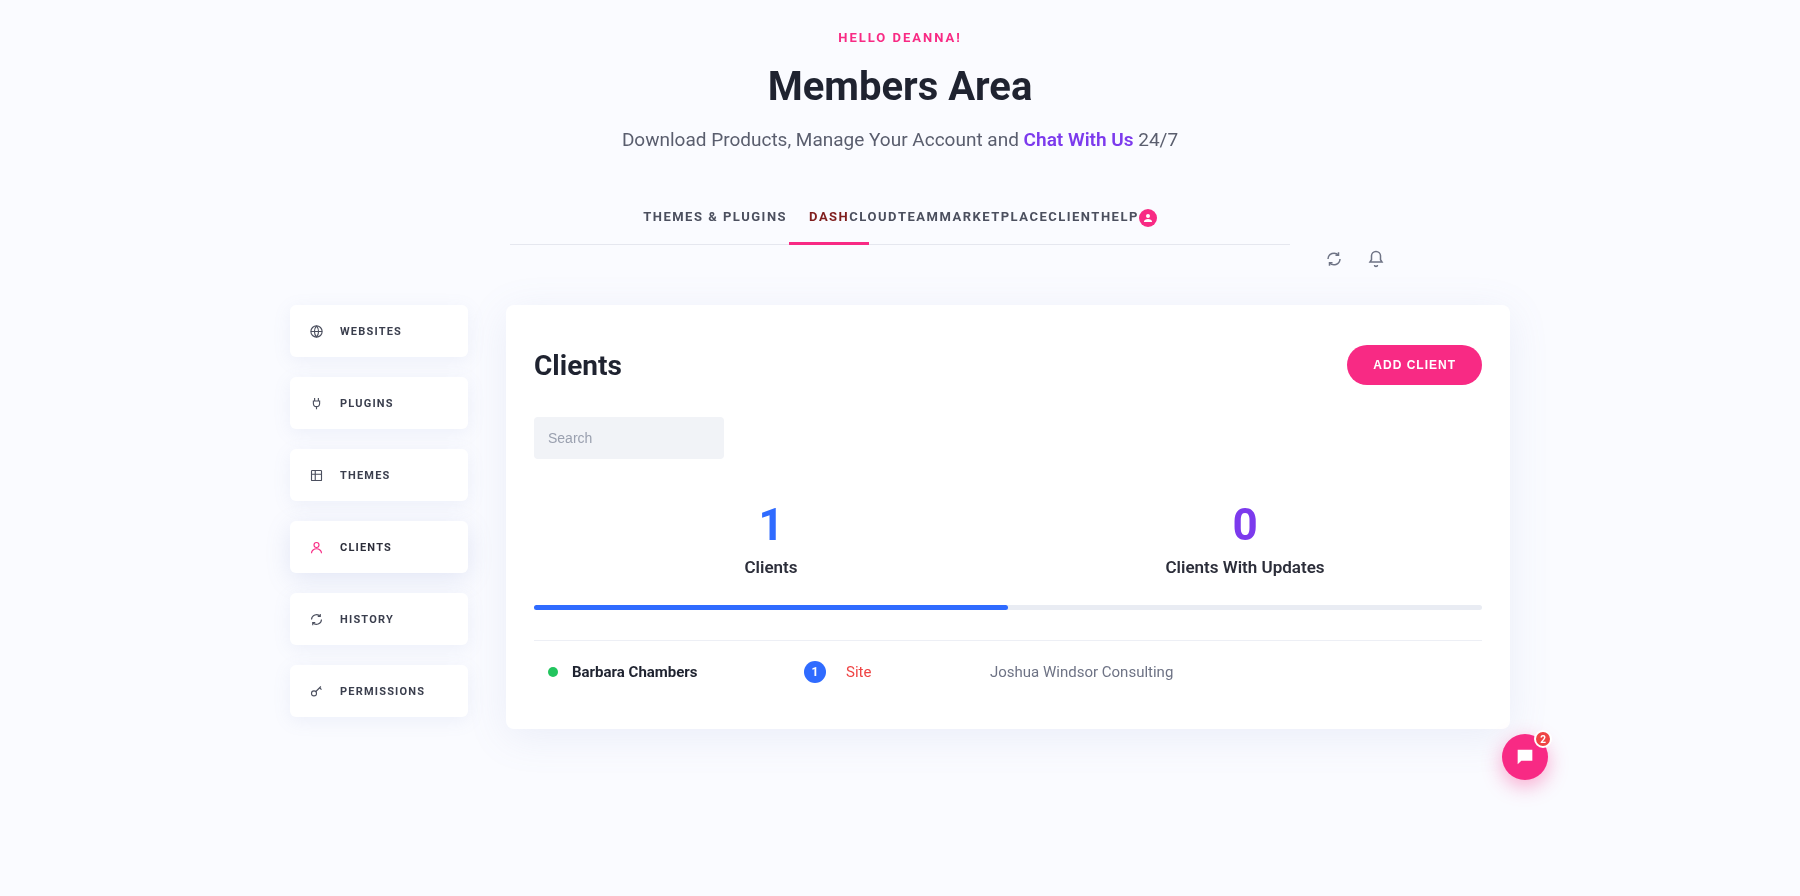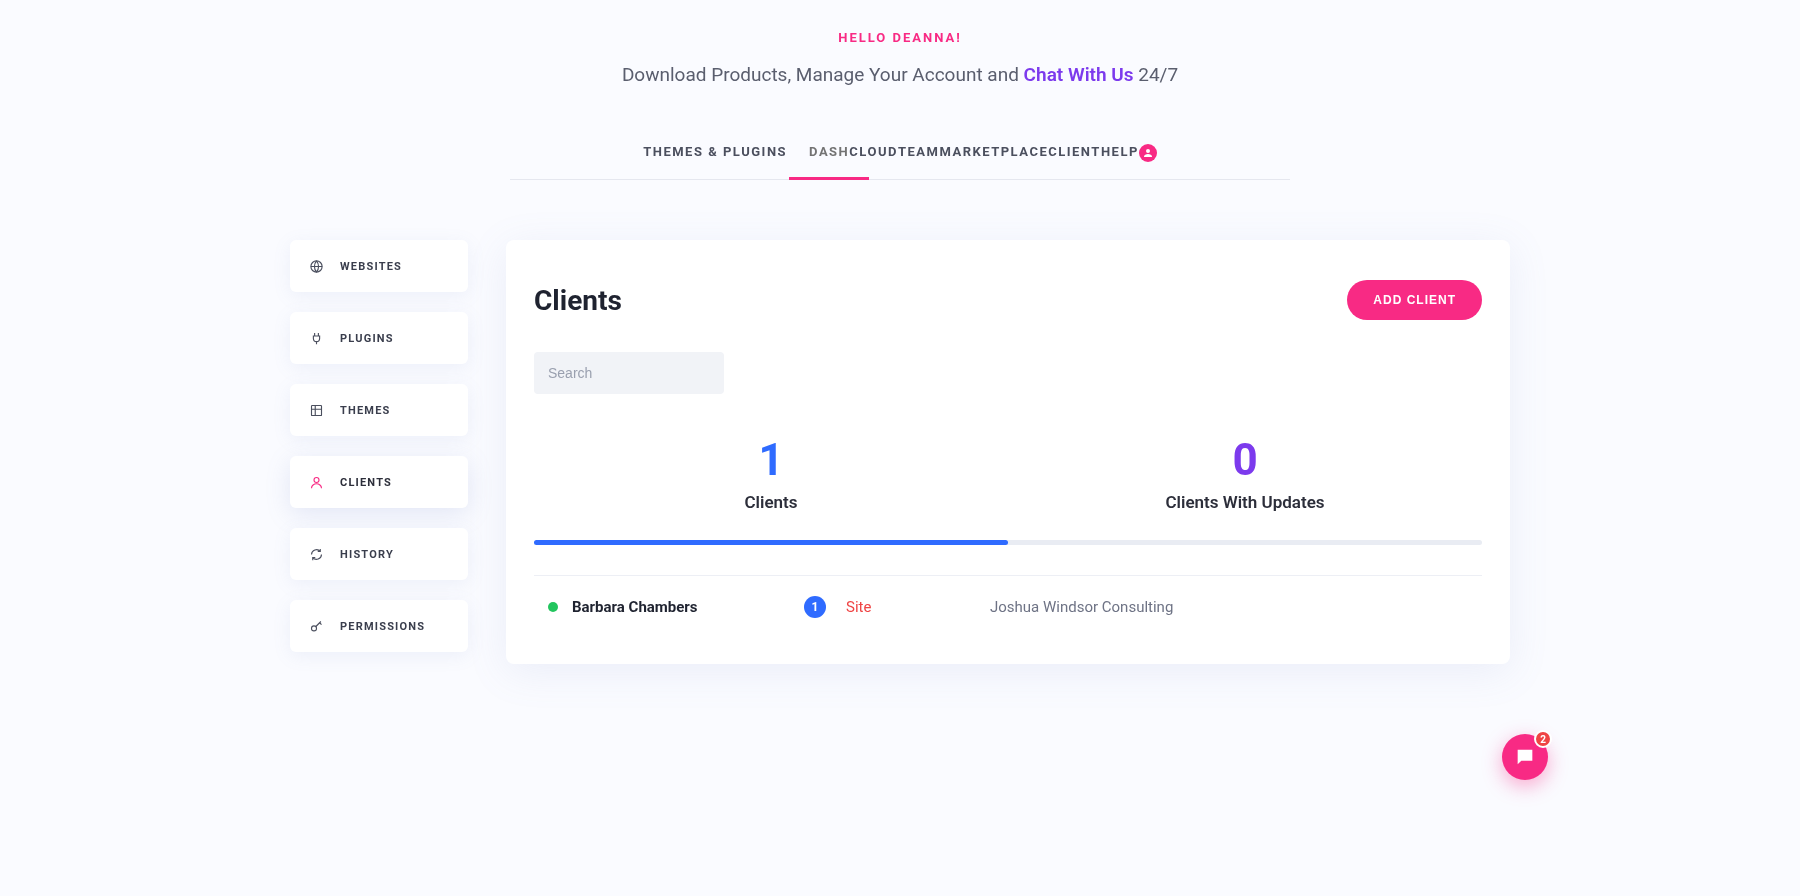--- a/index.html
+++ b/index.html
@@ -45,21 +45,21 @@
     position: relative;
   }
   .topnav .tab {
     font-size: 13px;
     font-weight: 700;
     letter-spacing: 1.5px;
     color: #4b4f5e;
     padding: 18px 0 20px;
     cursor: pointer;
   }
-  .topnav .tab.active { color: #737373; position: relative; margin-left: 22px; }
+  .topnav .tab.active { color: #7f1d1d; position: relative; margin-left: 22px; }
   .topnav .tab.active::after {
     content: "";
     position: absolute;
     left: -20px; right: -20px; bottom: -1px;
     height: 3px;
     background: #f82a84;
   }
   .topnav .account-icon {
     width: 18px; height: 18px;
     background: #f82a84;
@@ -211,20 +211,21 @@
     color: #fff;
     font-size: 10px; font-weight: 700;
     display: flex; align-items: center; justify-content: center;
   }
 </style>
 </head>
 <body>
 
 <div class="hero">
   <div class="greeting">HELLO DEANNA!</div>
+  <h1 class="page-title">Members Area</h1>
   <div class="subtitle">
     <span>Download Products, Manage Your Account and </span><a class="chat-link">Chat With Us</a><span> 24/7</span>
   </div>
 </div>
 
 <nav class="topnav">
   <div class="tab">THEMES &amp; PLUGINS</div>
   <div class="tab active">DASH</div>
   <div class="tab">CLOUD</div>
   <div class="tab">TEAM</div>

